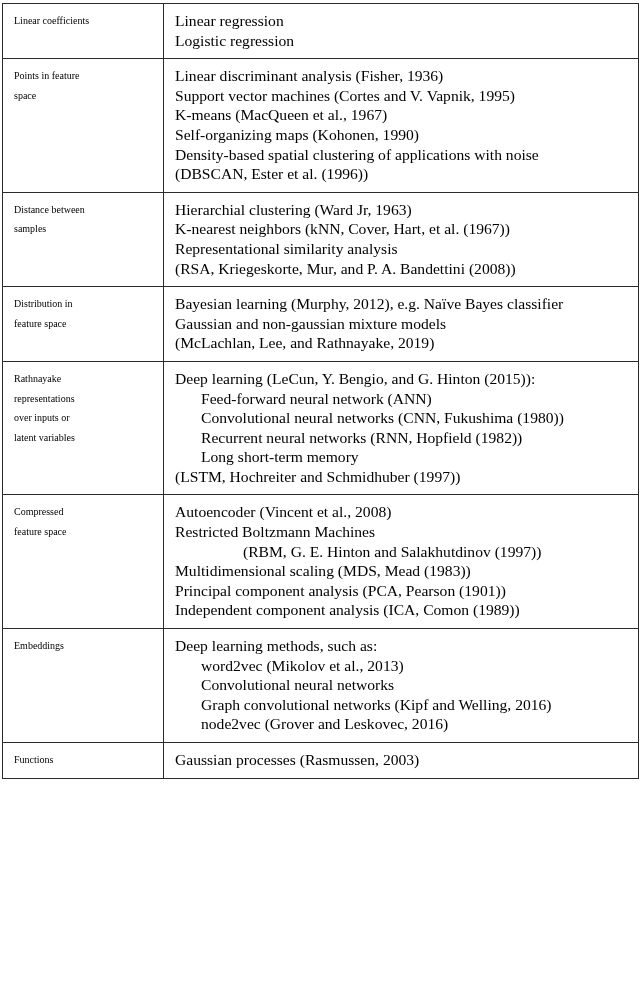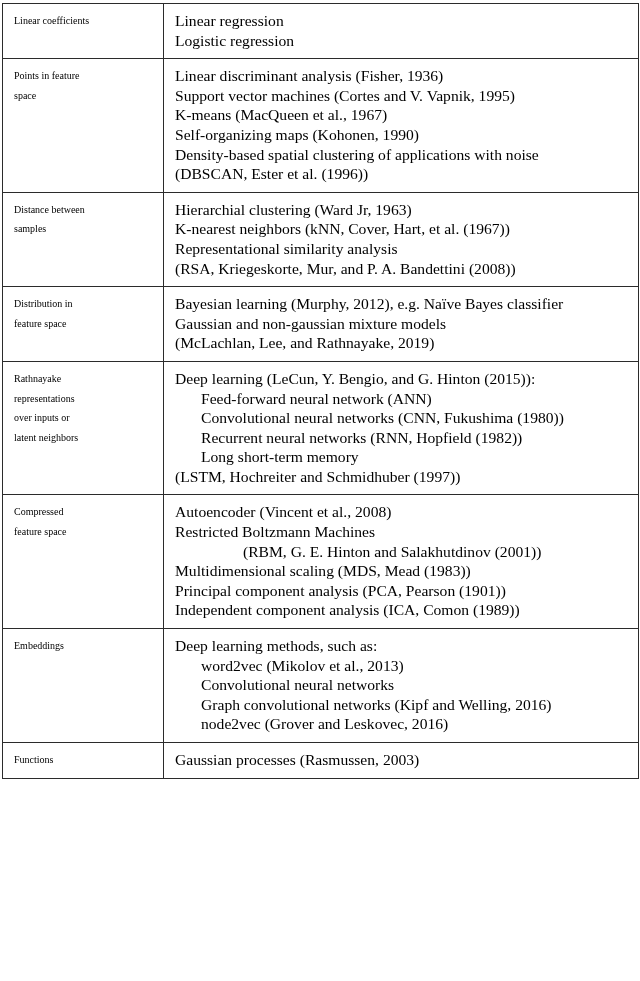--- a/index.html
+++ b/index.html
@@ -138,40 +138,40 @@
             <span class="line">Bayesian learning (Murphy, 2012), e.g. Naïve Bayes classifier</span>
             <span class="line">Gaussian and non-gaussian mixture models</span>
             <span class="line rightal">(McLachlan, Lee, and Rathnayake, 2019)</span>
           </td>
         </tr>
         <tr class="row">
           <td class="rep-cell">
             <span class="line">Rathnayake</span>
             <span class="line">representations</span>
             <span class="line">over inputs or</span>
-            <span class="line">latent neighbors</span>
+            <span class="line">latent variables</span>
           </td>
           <td class="alg-cell">
             <span class="line">Deep learning (LeCun, Y. Bengio, and G. Hinton (2015)):</span>
             <span class="line indent1">Feed-forward neural network (ANN)</span>
             <span class="line indent1">Convolutional neural networks (CNN, Fukushima (1980))</span>
             <span class="line indent1">Recurrent neural networks (RNN, Hopfield (1982))</span>
             <span class="line indent1">Long short-term memory</span>
             <span class="line rightal">(LSTM, Hochreiter and Schmidhuber (1997))</span>
           </td>
         </tr>
         <tr class="row">
           <td class="rep-cell">
             <span class="line">Compressed</span>
             <span class="line">feature space</span>
           </td>
           <td class="alg-cell">
             <span class="line">Autoencoder (Vincent et al., 2008)</span>
             <span class="line">Restricted Boltzmann Machines</span>
-            <span class="line indent-rbm">(RBM, G. E. Hinton and Salakhutdinov (2001))</span>
+            <span class="line indent-rbm">(RBM, G. E. Hinton and Salakhutdinov (1997))</span>
             <span class="line">Multidimensional scaling (MDS, Mead (1983))</span>
             <span class="line">Principal component analysis (PCA, Pearson (1901))</span>
             <span class="line">Independent component analysis (ICA, Comon (1989))</span>
           </td>
         </tr>
         <tr class="row">
           <td class="rep-cell">
             <span class="line">Embeddings</span>
           </td>
           <td class="alg-cell">

